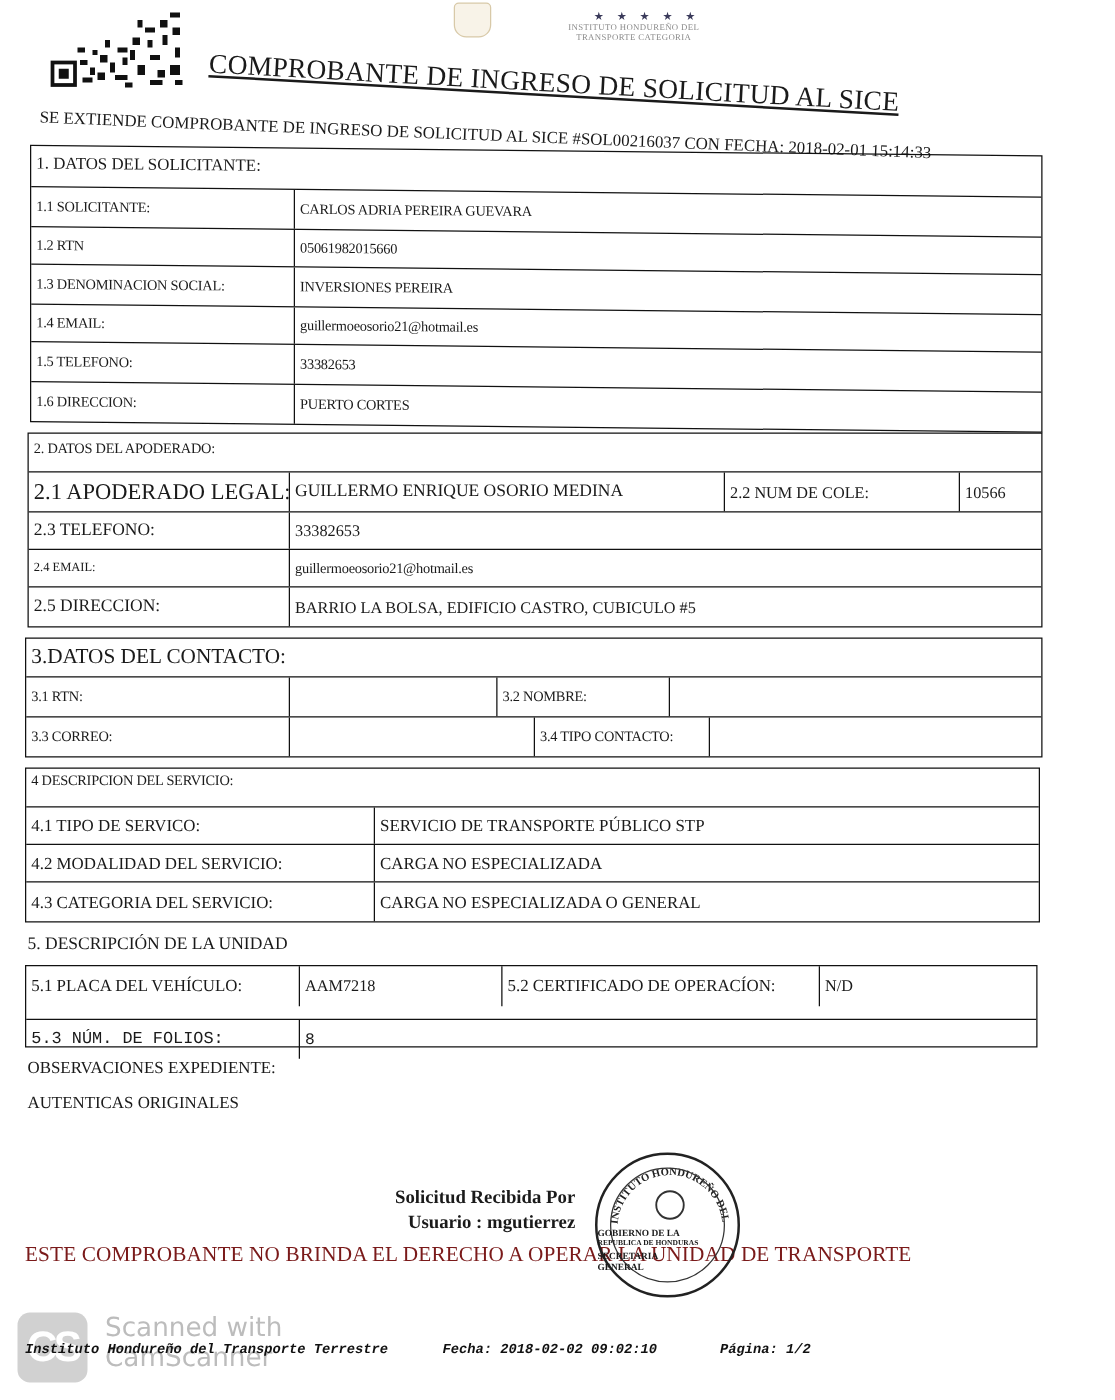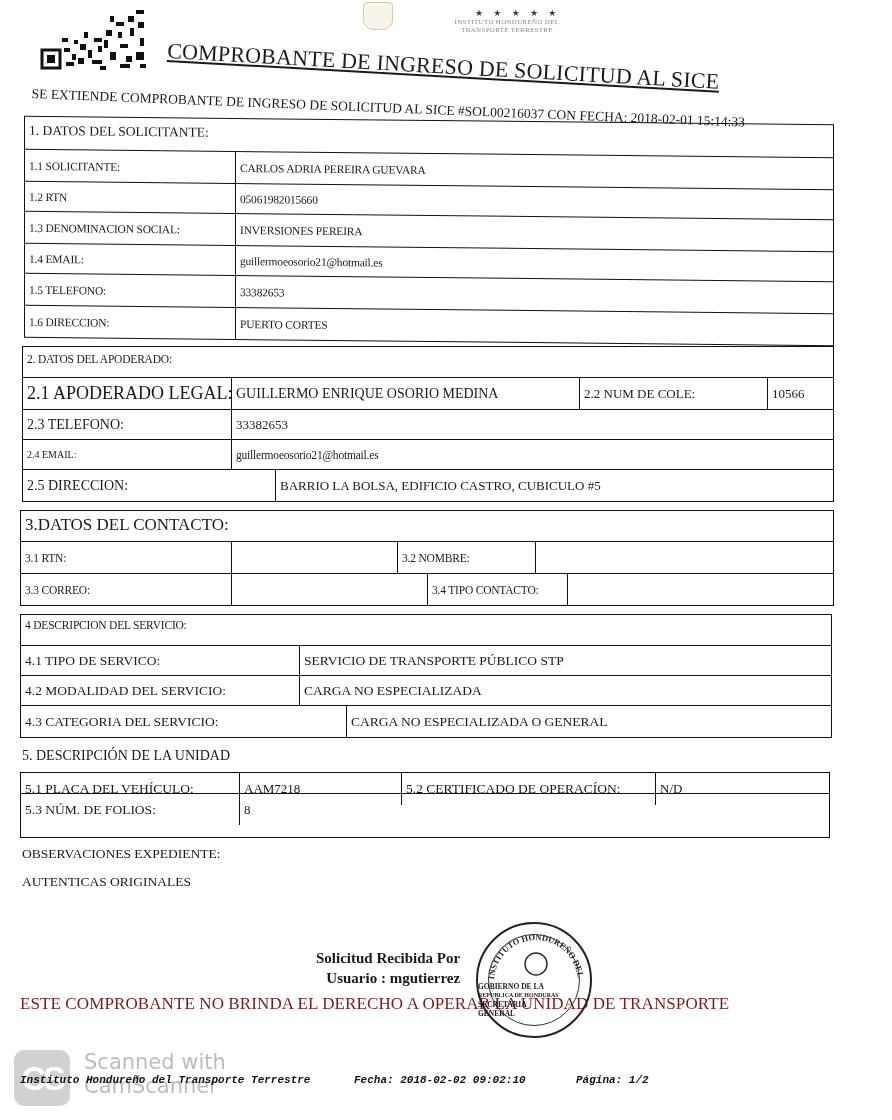--- a/index.html
+++ b/index.html
@@ -79,21 +79,21 @@
         <rect x="34" y="32" width="4" height="4"></rect>
     </g>
   </svg>
 </div>
 
 <div class="abs logo">
   <div class="crest"></div>
   <div class="stars">★ ★ ★ ★ ★</div>
   <div class="name">
     <div>INSTITUTO HONDUREÑO DEL</div>
-    <div>TRANSPORTE TERRESTRE</div>
+    <div>TRANSPORTE CATEGORIA</div>
   </div>
 </div>
 
 <div class="abs title">COMPROBANTE DE INGRESO DE SOLICITUD AL SICE</div>
 <div class="abs subtitle">SE EXTIENDE COMPROBANTE DE INGRESO DE SOLICITUD AL SICE #SOL00216037 CON FECHA: 2018-02-01 15:14:33</div>
 
 <div class="tbl" style="left:24px; top:120px; width:810px; height:222px; transform: skewY(0.6deg);">
   <div class="head" style="top:6px;">1. DATOS DEL SOLICITANTE:</div>
   <div class="row" style="top:32px; height:32px;">
     <div class="cell small" style="left:0; width:210px;">1.1 SOLICITANTE:</div>
@@ -132,21 +132,21 @@
   <div class="row" style="top:62px; height:30px;">
     <div class="cell" style="left:0; width:208px; font-size:14px;">2.3 TELEFONO:</div>
     <div class="cell vline" style="left:208px; right:0;">33382653</div>
   </div>
   <div class="row" style="top:92px; height:30px;">
     <div class="cell" style="left:0; width:208px; font-size:10px;">2.4 EMAIL:</div>
     <div class="cell vline small" style="left:208px; right:0;">guillermoeosorio21@hotmail.es</div>
   </div>
   <div class="row" style="top:122px; height:32px;">
     <div class="cell" style="left:0; width:208px; font-size:14px;">2.5 DIRECCION:</div>
-    <div class="cell vline" style="left:208px; right:0;margin-left:44px;">BARRIO LA BOLSA, EDIFICIO CASTRO, CUBICULO #5</div>
+    <div class="cell vline" style="left:208px; right:0;">BARRIO LA BOLSA, EDIFICIO CASTRO, CUBICULO #5</div>
   </div>
 </div>
 
 <div class="tbl" style="left:20px; top:510px; width:814px; height:96px;">
   <div class="head" style="top:4px; font-size:17px;">3.DATOS DEL CONTACTO:</div>
   <div class="row" style="top:30px; height:32px;">
     <div class="cell small" style="left:0; width:210px;">3.1 RTN:</div>
     <div class="cell vline small" style="left:210px; width:166px;"></div>
     <div class="cell vline small" style="left:376px; width:138px;">3.2 NOMBRE:</div>
     <div class="cell vline small" style="left:514px; right:0;"></div>
@@ -164,33 +164,33 @@
   <div class="row" style="top:30px; height:30px;">
     <div class="cell" style="left:0; width:278px; font-size:13.5px;">4.1 TIPO DE SERVICO:</div>
     <div class="cell vline" style="left:278px; right:0; font-size:13.5px;">SERVICIO DE TRANSPORTE PÚBLICO STP</div>
   </div>
   <div class="row" style="top:60px; height:30px;">
     <div class="cell" style="left:0; width:278px; font-size:13.5px;">4.2 MODALIDAD DEL SERVICIO:</div>
     <div class="cell vline" style="left:278px; right:0; font-size:13.5px;">CARGA NO ESPECIALIZADA</div>
   </div>
   <div class="row" style="top:90px; height:32px;">
     <div class="cell" style="left:0; width:278px; font-size:13.5px;">4.3 CATEGORIA DEL SERVICIO:</div>
-    <div class="cell vline" style="left:278px; right:0; font-size:13.5px;margin-left:47px;">CARGA NO ESPECIALIZADA O GENERAL</div>
+    <div class="cell vline" style="left:278px; right:0; font-size:13.5px;">CARGA NO ESPECIALIZADA O GENERAL</div>
   </div>
 </div>
 
 <div class="plain" style="left:22px; top:748px; font-size:14px;">5. DESCRIPCIÓN DE LA UNIDAD</div>
 <div class="tbl" style="left:20px; top:772px; width:810px; height:66px;">
   <div class="row" style="top:0; height:32px; border-top:none;">
     <div class="cell" style="left:0; width:218px; font-size:13.5px;">5.1 PLACA DEL VEHÍCULO:</div>
     <div class="cell vline" style="left:218px; width:162px;">AAM7218</div>
     <div class="cell vline" style="left:380px; width:254px; font-size:13.5px;">5.2 CERTIFICADO DE OPERACÍON:</div>
     <div class="cell vline" style="left:634px; right:0;">N/D</div>
   </div>
-  <div class="row" style="top:20px; height:32px;">
+  <div class="row" style="top:42px; height:32px;font-family:Liberation Mono, monospace;">
     <div class="cell" style="left:0; width:218px; font-size:13.5px;">5.3 NÚM. DE FOLIOS:</div>
     <div class="cell vline" style="left:218px; right:0;">8</div>
   </div>
 </div>
 
 <div class="plain" style="left:22px; top:846px;">OBSERVACIONES EXPEDIENTE:</div>
 <div class="plain" style="left:22px; top:874px;">AUTENTICAS ORIGINALES</div>
 
 <div class="abs received">
   <div>Solicitud Recibida Por</div>

